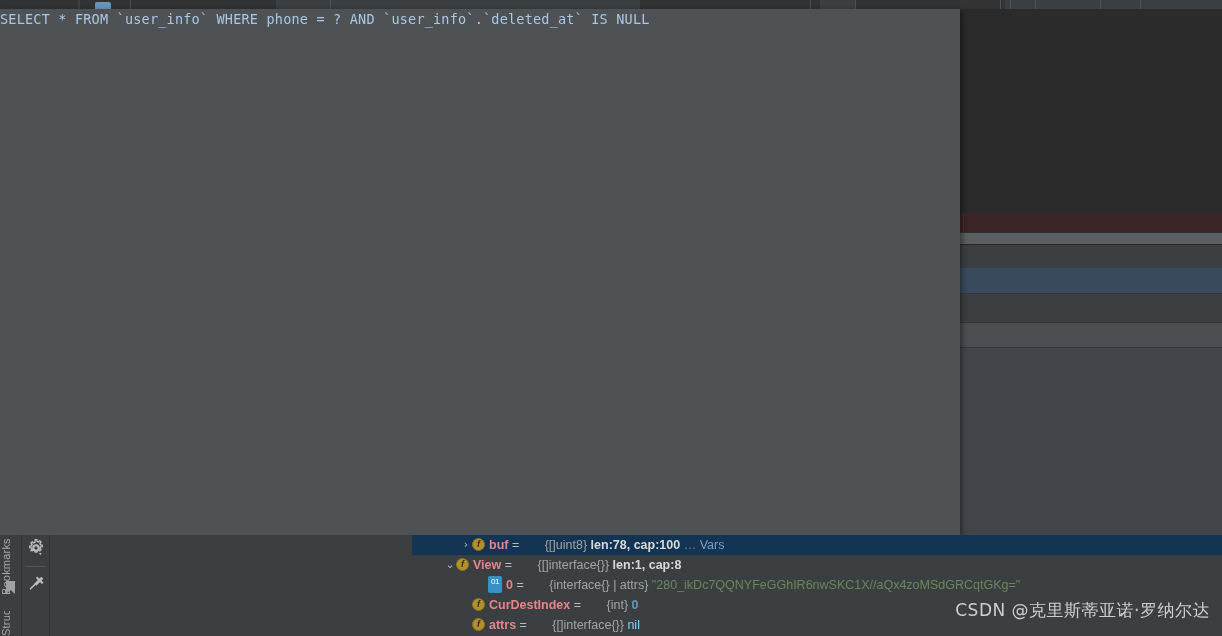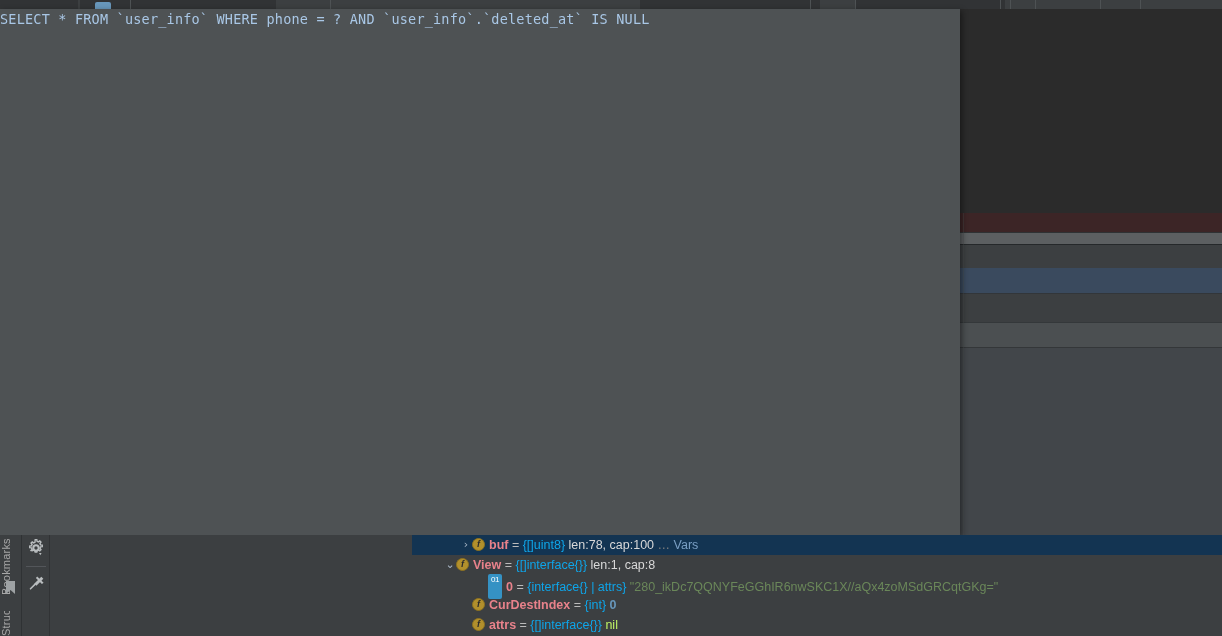--- a/index.html
+++ b/index.html
@@ -215,40 +215,40 @@
     text-align: center;
     font-style: italic;
     font-weight: bold;
     vertical-align: middle;
     margin-right: 4px;
     position: relative;
     top: -1px;
   }
   .badge-idx {
     display: inline-block;
-    width: 14px; height: 25px;
+    width: 14px; height: 17px;
     border-radius: 2px;
     background: #3592c4;
     color: #ffffff;
     font-size: 8px;
     line-height: 12px;
     text-align: center;
     vertical-align: middle;
     margin-right: 4px;
     position: relative;
     top: -1px;
     letter-spacing: -0.5px;
   }
   .vname   { color: #e8828b; font-weight: bold; }
   .veq     { color: #bbbbbb; }
-  .vtype   { color: #0ea5e9; }
-  .vmeta   { color: #d8d8d8; font-weight: normal; }
+  .vtype   { color: #a3a3a3; margin-left: 22px; }
+  .vmeta   { color: #d8d8d8; font-weight: bold; }
   .vstr    { color: #6a8759; }
   .vnum    { color: #6897bb; font-weight: bold; }
-  .vnil    { color: #bef264; }
+  .vnil    { color: #7dd3fc; }
   .vlink   { color: #7a9fc4; }
   .vdots   { color: #808080; }
 
   
   .watermark {
     position: absolute;
     right: 12px;
     bottom: 14px;
     color: #d4d7d9;
     font-size: 17px;
@@ -340,14 +340,15 @@
     <div class="vars-tree" id="vars-tree">
         <div class="v-row selected"><span style="display: inline-block; width: 48px;"></span><span class="chev">›</span><span class="badge-f">f</span><span class="vname">buf</span><span class="veq"> =</span><span class="vtype"> {[]uint8}</span><span class="vmeta"> len:78, cap:100</span><span class="vdots"> …</span><span class="vlink"> Vars</span></div>
         <div class="v-row"><span style="display: inline-block; width: 32px;"></span><span class="chev">⌄</span><span class="badge-f">f</span><span class="vname">View</span><span class="veq"> =</span><span class="vtype"> {[]interface{}}</span><span class="vmeta"> len:1, cap:8</span></div>
         <div class="v-row"><span style="display: inline-block; width: 64px;"></span><span class="chev blank">›</span><span class="badge-idx">01</span><span class="vname">0</span><span class="veq"> =</span><span class="vtype"> {interface{} | attrs}</span><span class="vstr"> "280_ikDc7QQNYFeGGhIR6nwSKC1X//aQx4zoMSdGRCqtGKg="</span></div>
         <div class="v-row"><span style="display: inline-block; width: 48px;"></span><span class="chev blank">›</span><span class="badge-f">f</span><span class="vname">CurDestIndex</span><span class="veq"> =</span><span class="vtype"> {int}</span><span class="vnum"> 0</span></div>
         <div class="v-row"><span style="display: inline-block; width: 48px;"></span><span class="chev blank">›</span><span class="badge-f">f</span><span class="vname">attrs</span><span class="veq"> =</span><span class="vtype"> {[]interface{}}</span><span class="vnil"> nil</span></div>
         <div class="v-row"><span style="display: inline-block; width: 48px;"></span><span class="chev blank">›</span></div>
       </div>
   </div>
 
+  <div class="watermark">CSDN @克里斯蒂亚诺·罗纳尔达</div>
 
 </div>
 
 </body></html>

